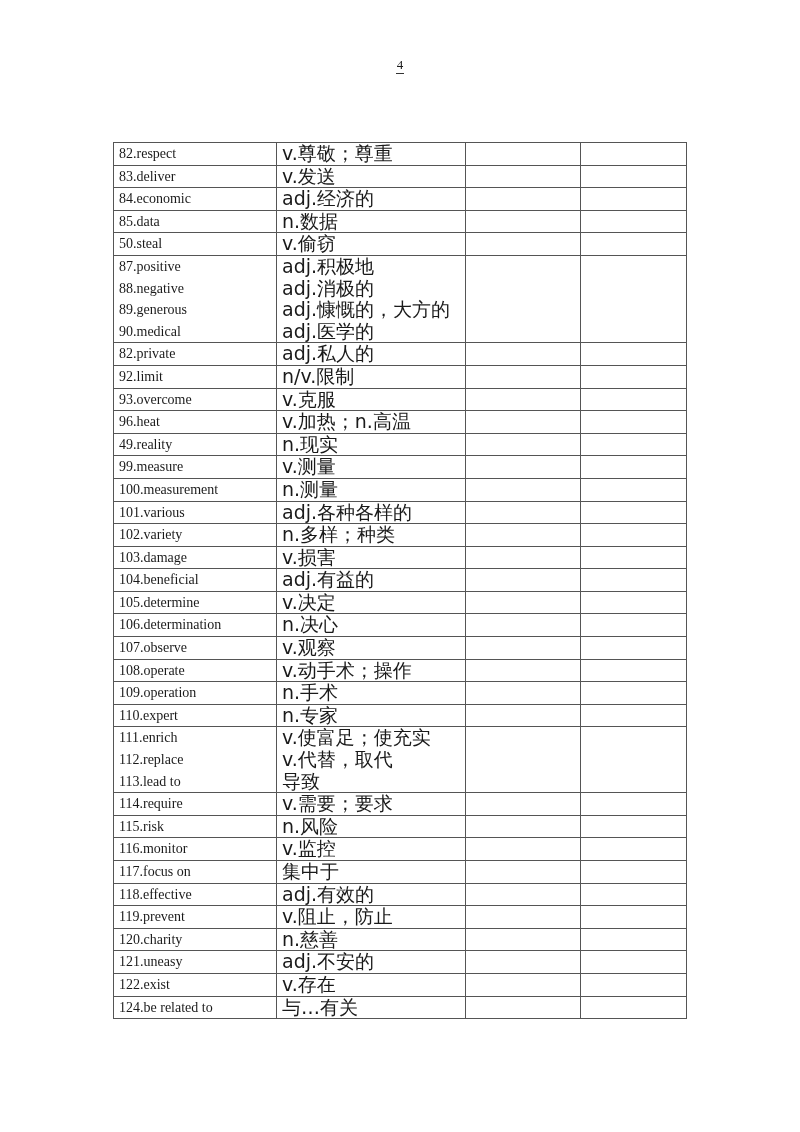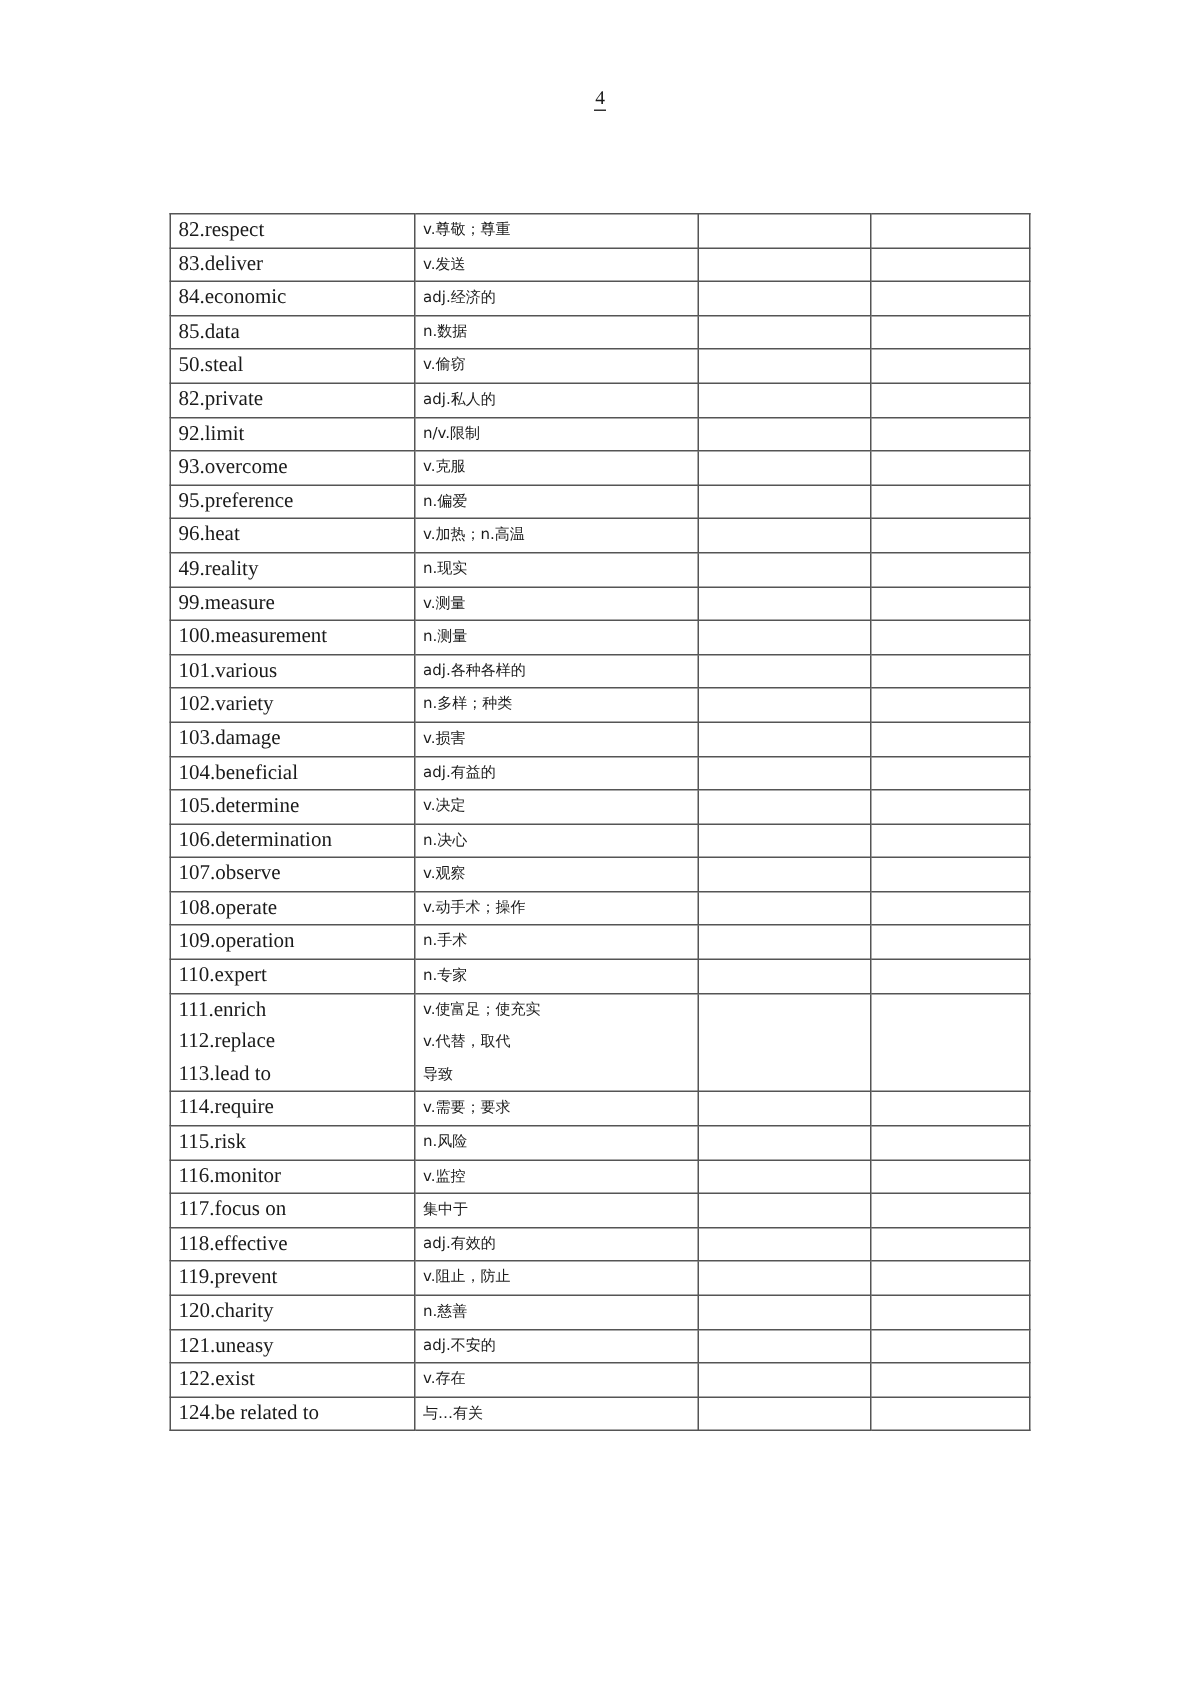--- a/index.html
+++ b/index.html
@@ -46,21 +46,21 @@
       line-height: 21.6px;
       vertical-align: top;
       white-space: nowrap;
       overflow: hidden;
     }
     .vocab-table col.c1 { width: 163px; }
     .vocab-table col.c2 { width: 189px; }
     .vocab-table col.c3 { width: 115px; }
     .vocab-table col.c4 { width: 106px; }
     .line { display: block; height: 21.6px; }
-    .cn { font-family: "DejaVu Sans", "Liberation Sans", sans-serif; font-size: 10px; }
+    .cn { font-family: "DejaVu Sans", "Liberation Sans", sans-serif; font-size: 19px; }
   </style>
 </head>
 <body>
 
 <div class="page-number">
   <span>4</span>
 </div>
 
 <table class="vocab-table">
   <colgroup>
@@ -115,20 +115,36 @@
           <span class="line">50.steal</span>
         </td>
         <td>
           <span class="line cn">v.偷窃</span>
         </td>
         <td></td>
         <td></td>
       </tr>
       <tr>
         <td>
+          <span class="line">87.positive</span>
+          <span class="line">88.negative</span>
+          <span class="line">89.generous</span>
+          <span class="line">90.medical</span>
+        </td>
+        <td>
+          <span class="line cn">adj.积极地</span>
+          <span class="line cn">adj.消极的</span>
+          <span class="line cn">adj.慷慨的，大方的</span>
+          <span class="line cn">adj.医学的</span>
+        </td>
+        <td></td>
+        <td></td>
+      </tr>
+      <tr>
+        <td>
           <span class="line">82.private</span>
         </td>
         <td>
           <span class="line cn">adj.私人的</span>
         </td>
         <td></td>
         <td></td>
       </tr>
       <tr>
         <td>
@@ -139,30 +155,20 @@
         </td>
         <td></td>
         <td></td>
       </tr>
       <tr>
         <td>
           <span class="line">93.overcome</span>
         </td>
         <td>
           <span class="line cn">v.克服</span>
-        </td>
-        <td></td>
-        <td></td>
-      </tr>
-      <tr>
-        <td>
-          <span class="line">95.preference</span>
-        </td>
-        <td>
-          <span class="line cn">n.偏爱</span>
         </td>
         <td></td>
         <td></td>
       </tr>
       <tr>
         <td>
           <span class="line">96.heat</span>
         </td>
         <td>
           <span class="line cn">v.加热；n.高温</span>

